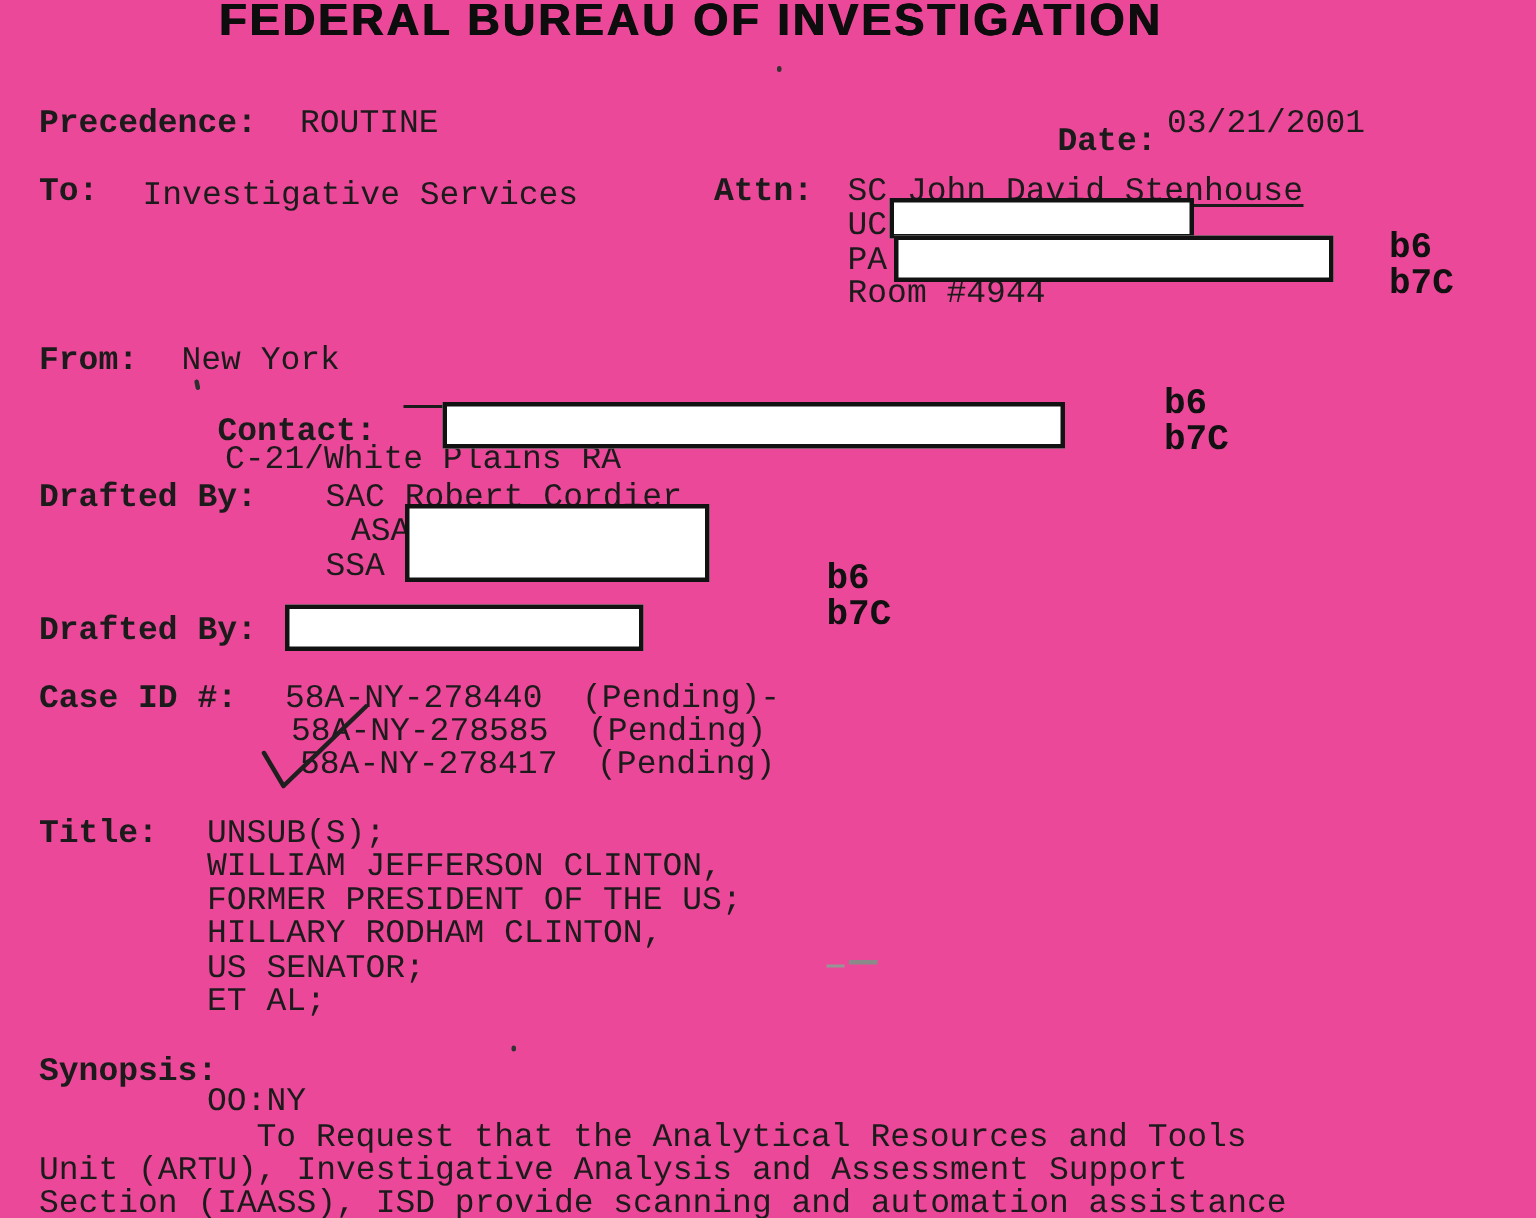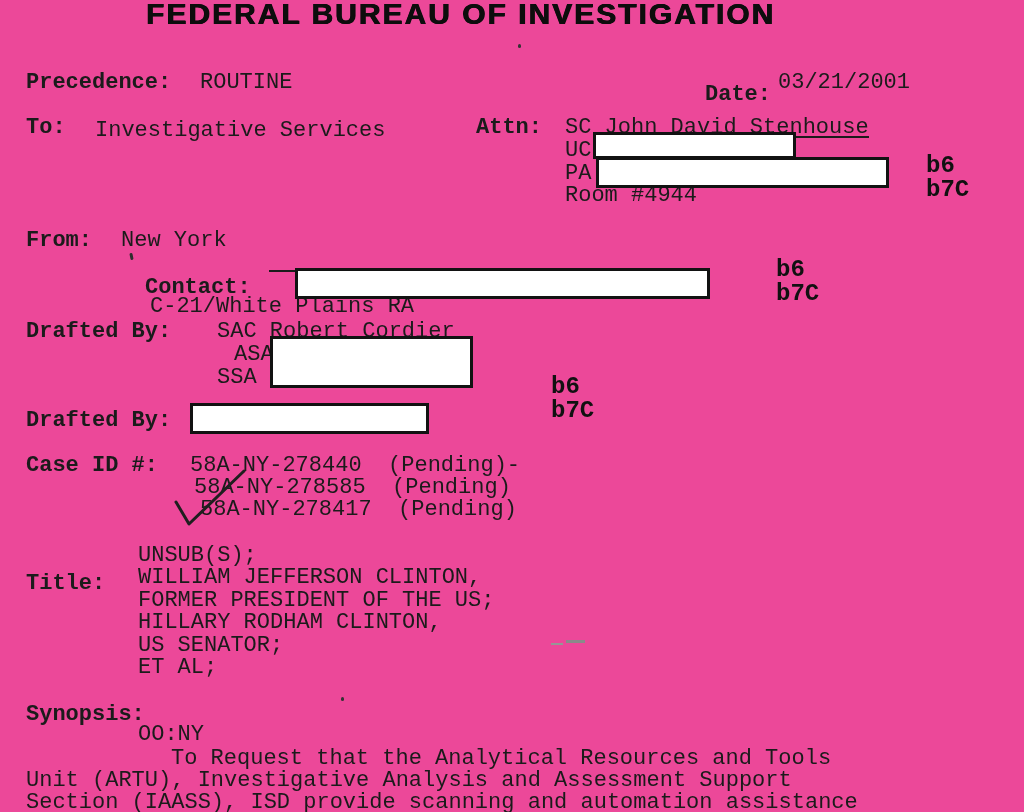--- a/index.html
+++ b/index.html
@@ -73,21 +73,21 @@
   <div class="redaction" style="left:190px;top:403px;width:239px;height:31px;"></div>
 
   <div class="mono bold" style="left:26px;top:455px;">Case ID #:</div>
   <div class="mono" style="left:190px;top:455px;">58A-NY-278440  (Pending)-</div>
   <div class="mono" style="left:194px;top:477px;">58A-NY-278585  (Pending)</div>
   <div class="mono" style="left:200px;top:499px;">58A-NY-278417  (Pending)</div>
   <svg class="check" width="90" height="72" viewBox="0 0 90 72">
     <polyline points="8,40 21,62 76,9" fill="none" stroke="#1f1f1f" stroke-width="3" stroke-linecap="round" stroke-linejoin="round"></polyline>
   </svg>
 
-  <div class="mono bold" style="left:26px;top:545px;margin-top:28px;">Title:</div>
+  <div class="mono bold" style="left:26px;top:545px;">Title:</div>
   <div class="mono" style="left:138px;top:545px;">UNSUB(S);</div>
   <div class="mono" style="left:138px;top:567px;">WILLIAM JEFFERSON CLINTON,</div>
   <div class="mono" style="left:138px;top:590px;">FORMER PRESIDENT OF THE US;</div>
   <div class="mono" style="left:138px;top:612px;">HILLARY RODHAM CLINTON,</div>
   <div class="mono" style="left:138px;top:635px;">US SENATOR;</div>
   <div class="mono" style="left:138px;top:657px;">ET AL;</div>
   <div class="mono" style="left:138px;top:724px;">OO:NY</div>
 
   <div class="faintdash" style="left:551px;top:643px;width:12px;height:2px;"></div>
   <div class="faintdash" style="left:566px;top:640px;width:19px;height:3px;background:#8a8a8a;"></div>

